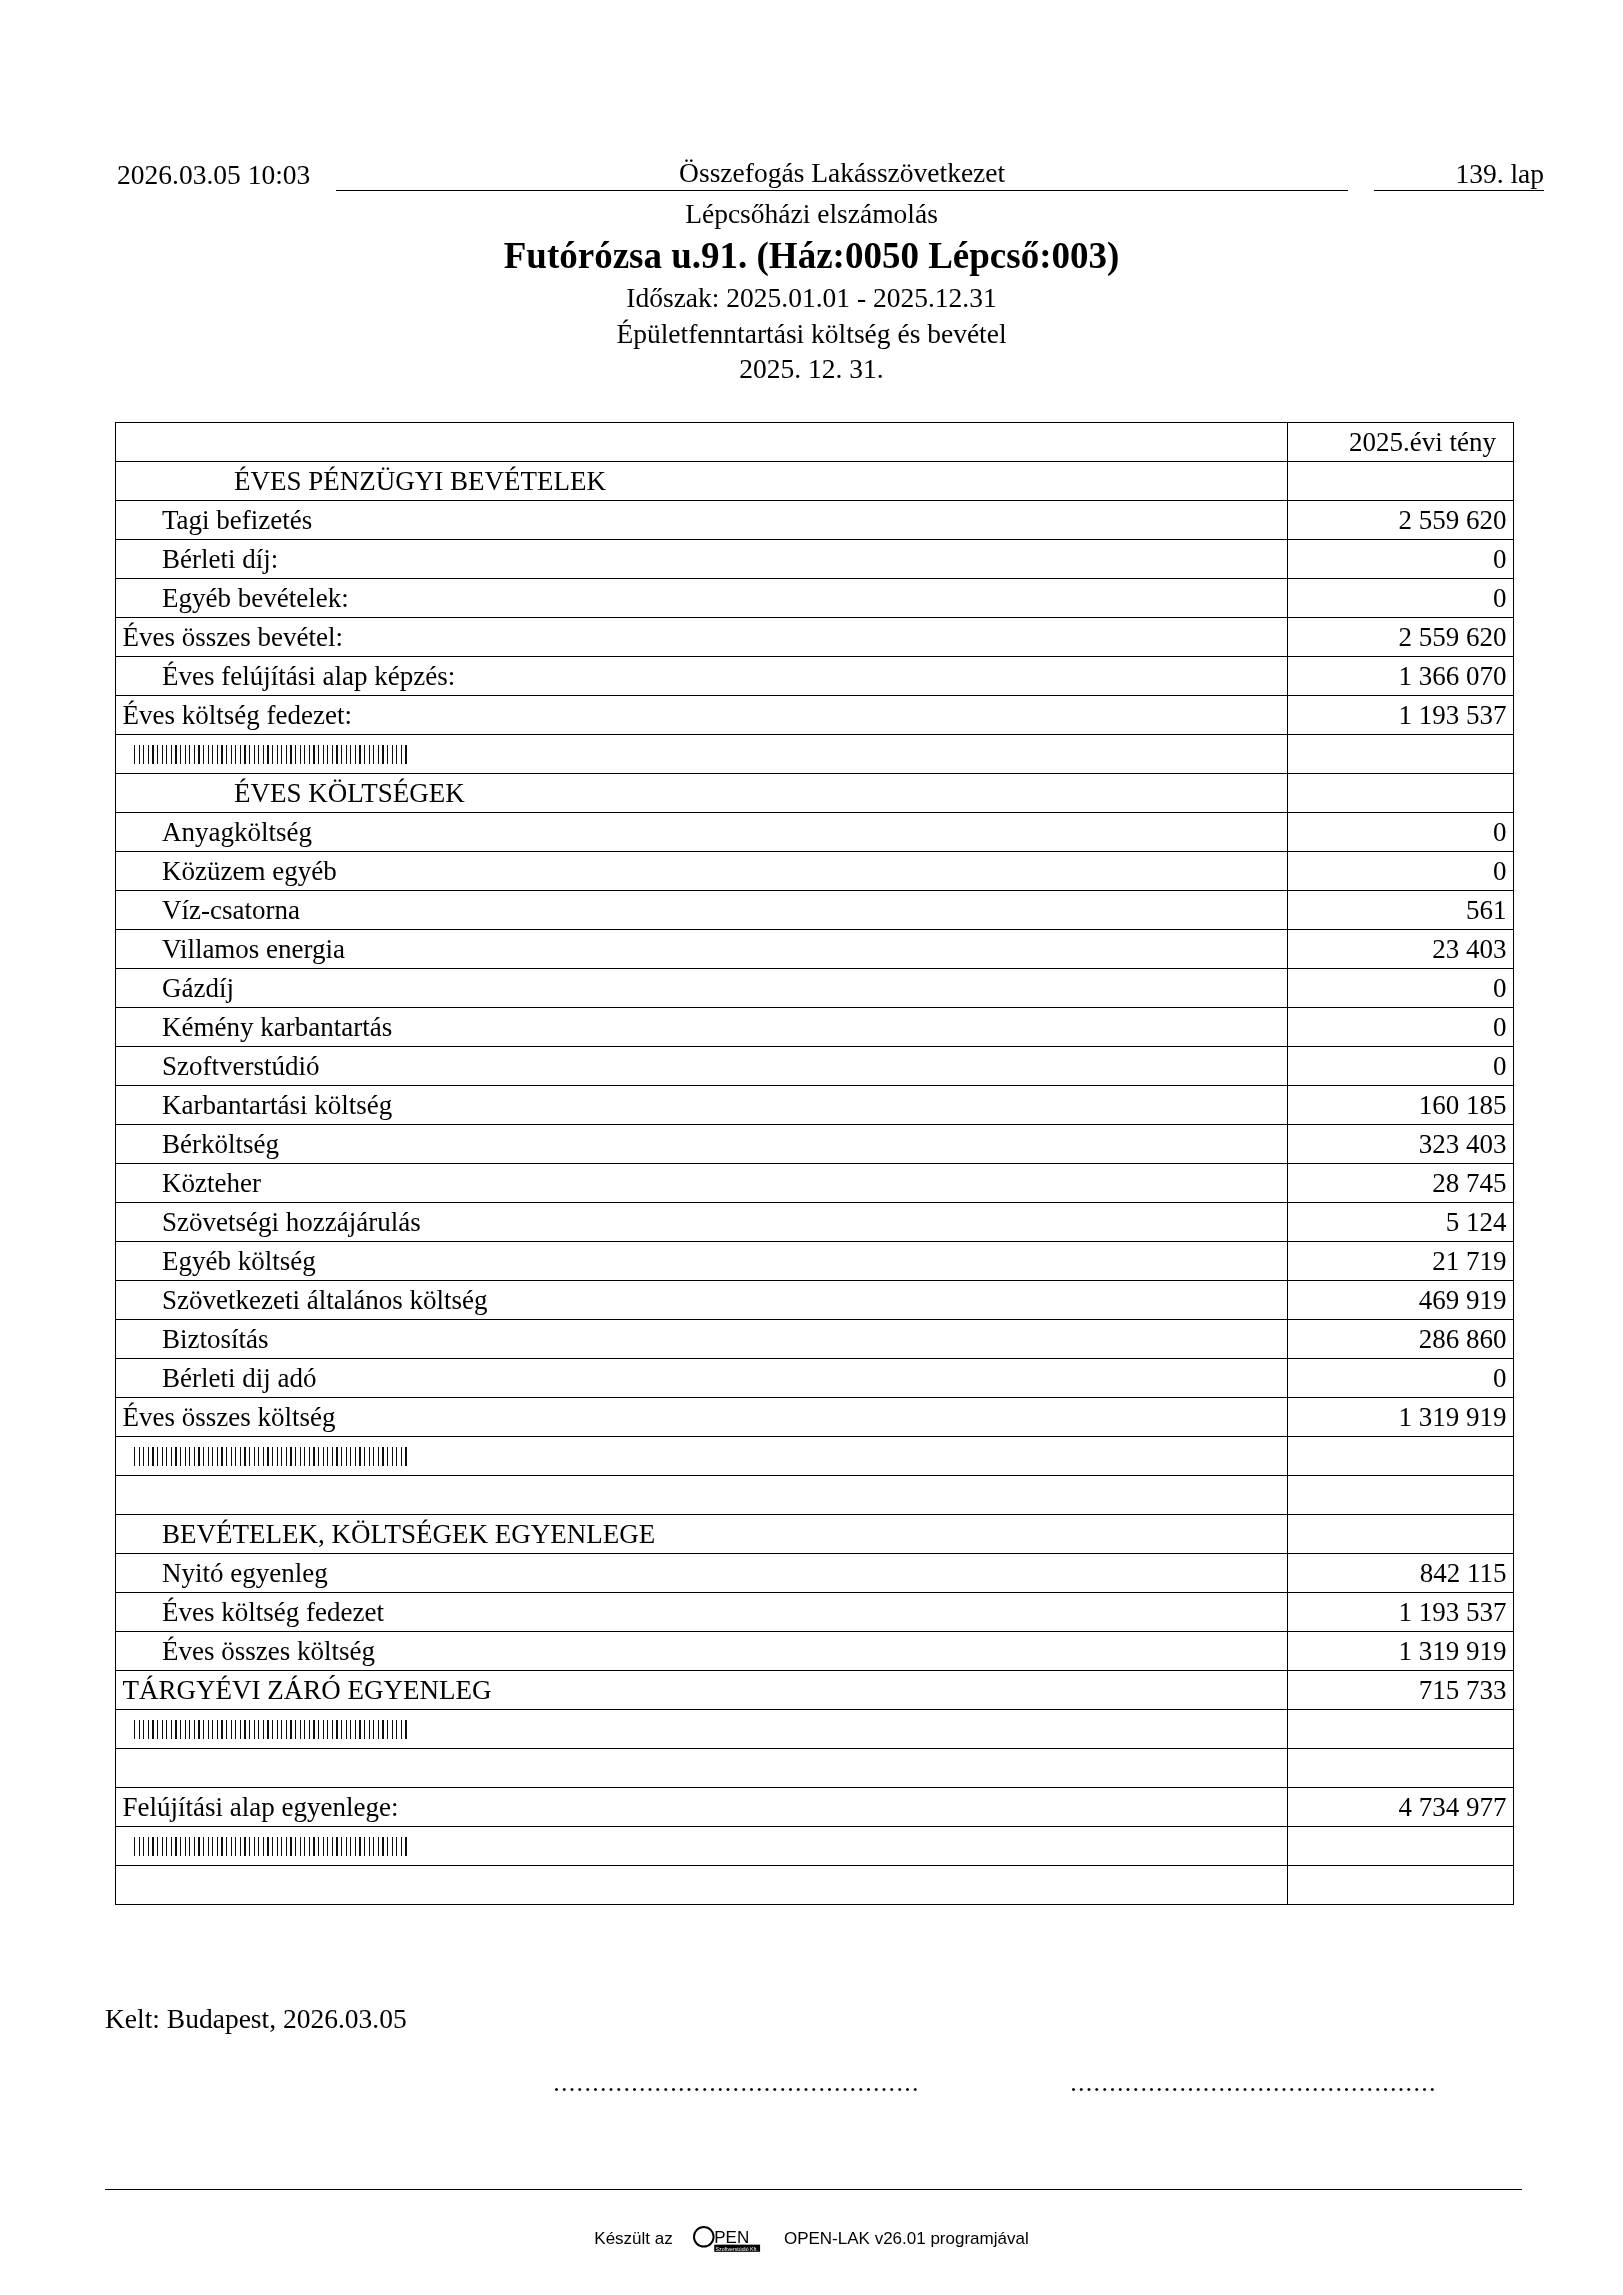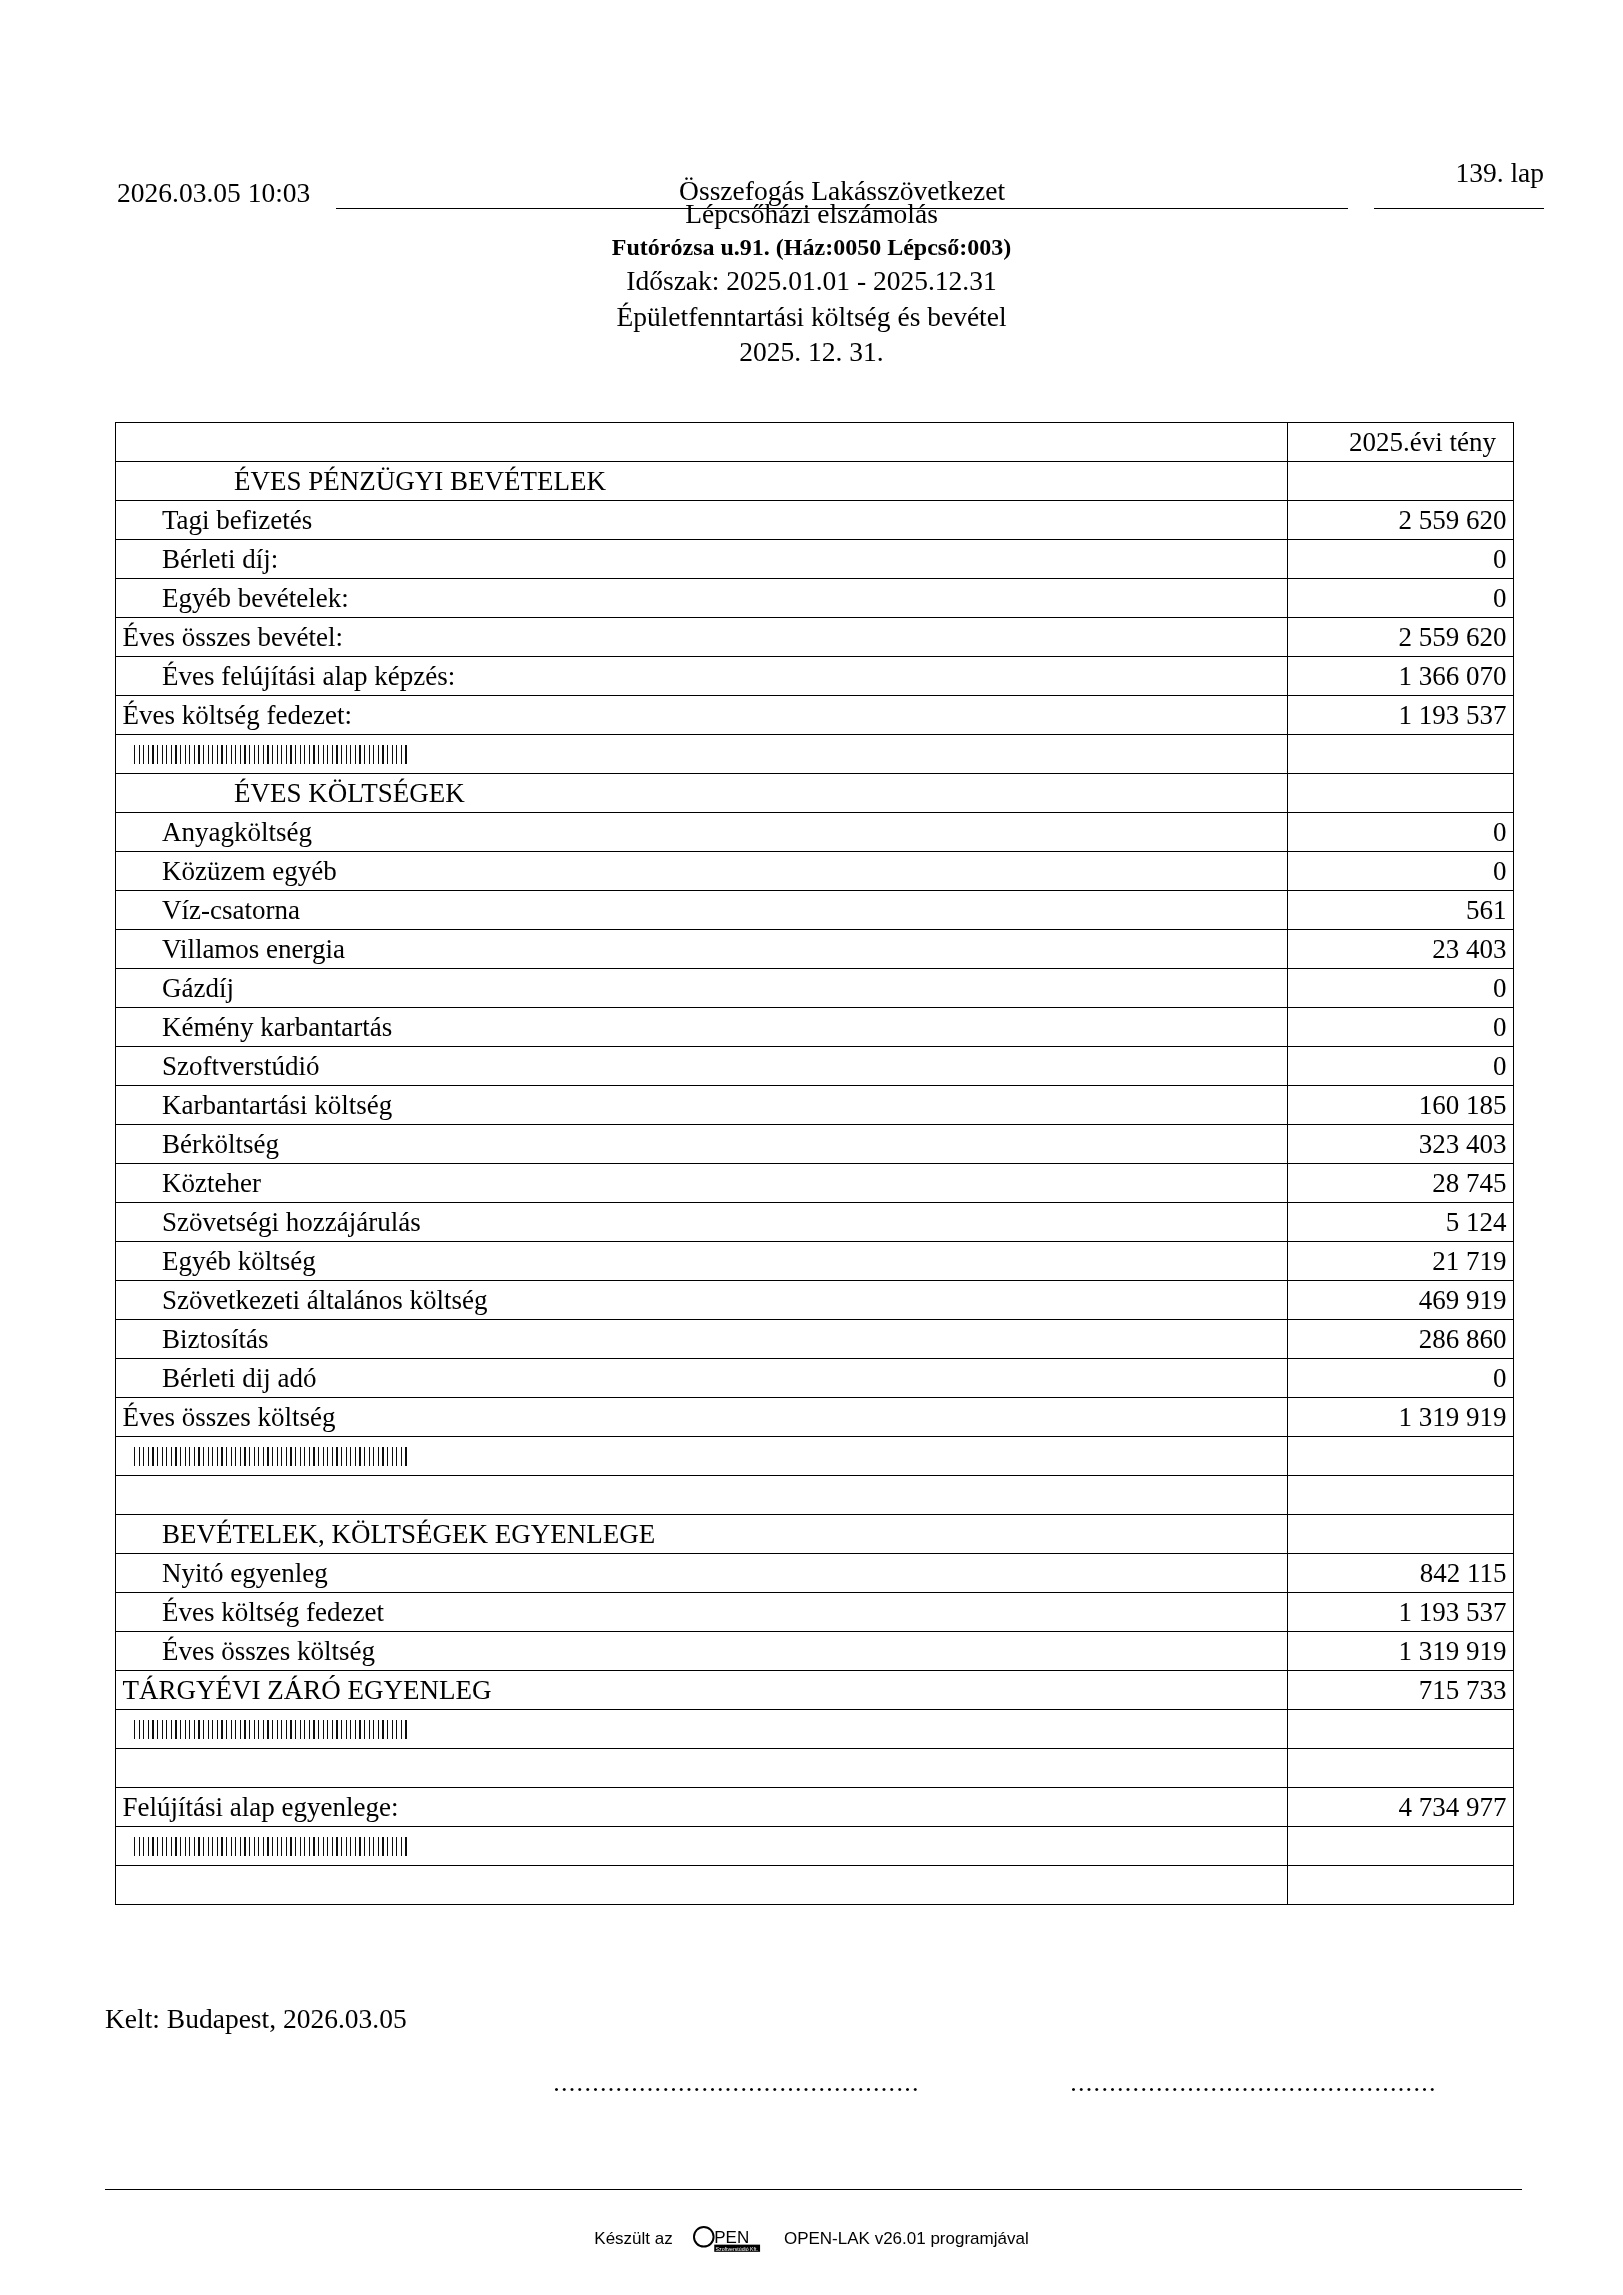--- a/index.html
+++ b/index.html
@@ -41,40 +41,40 @@
   .header-center {
     flex: 1;
     text-align: center;
     border-bottom: 1.3px solid #000;
     padding-bottom: 1.3px;
     margin: 0 26px;
   }
   .header-right {
     white-space: nowrap;
     border-bottom: 1.3px solid #000;
-    padding-bottom: 19px;
+    padding-bottom: 0;
     min-width: 170px;
     text-align: right;
   }
 
   .title-block {
     position: absolute;
     left: 0;
     top: 196px;
     width: 1623px;
     text-align: center;
     line-height: 1.30;
   }
   .title-line {
     font-size: 27.5px;
     display: block;
   }
   .title-line.bold {
     font-weight: bold;
-    font-size: 24px;
+    font-size: 37px;
   }
 
   
   .table-wrap {
     position: absolute;
     left: 115px;
     top: 422px;
     width: 1397px;
   }
   table.sheet {

